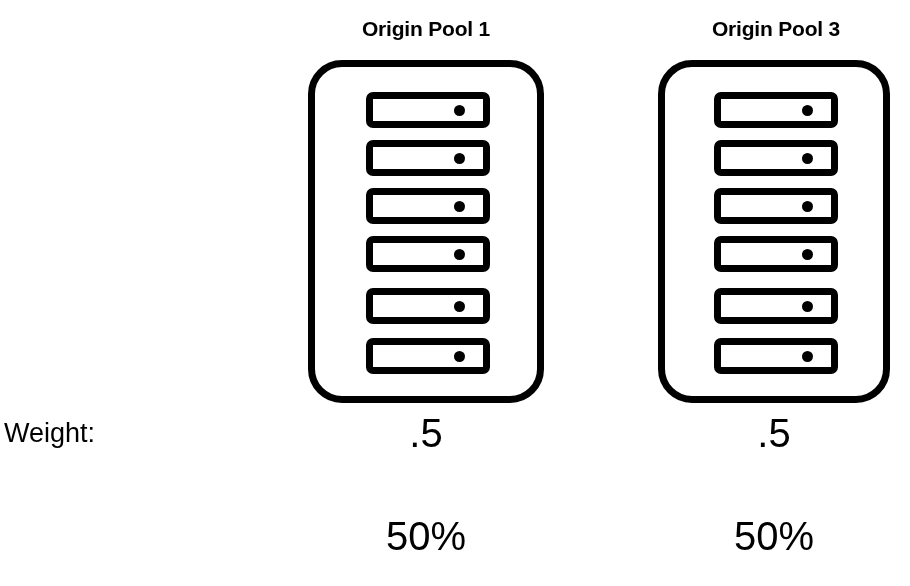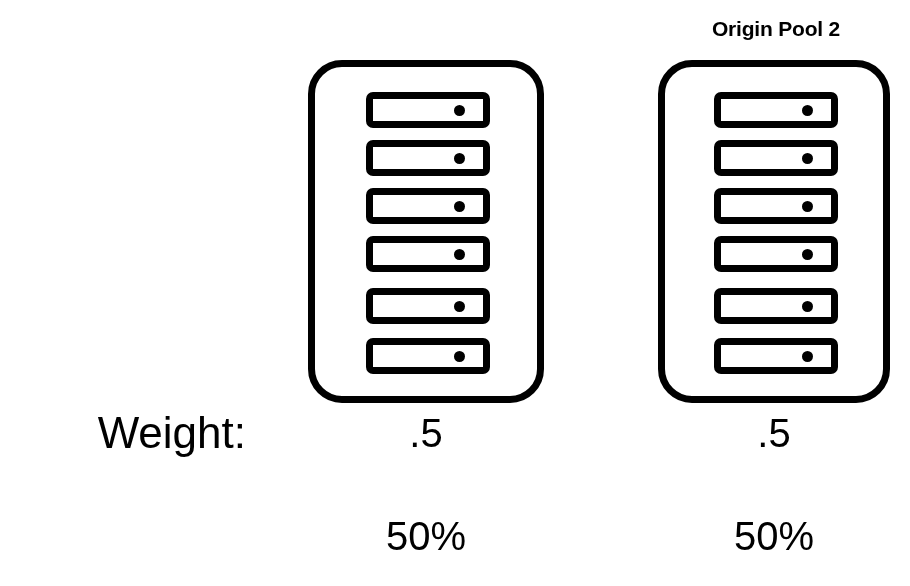--- a/index.html
+++ b/index.html
@@ -89,25 +89,24 @@
     position: absolute;
     left: 0;
     width: 910px;
     height: 56px;
   }
   .metric-row.row-weight      { top: 405px; }
   .metric-row.row-probability { top: 508px; }
 
   .metric-label {
     position: absolute;
-    left: 16px;
+    left: 4px;
     top: 0;
     width: 230px;
-    text-align: right;
-    font-size: 44px;
+    font-size: 27px;
     line-height: 56px;
     white-space: nowrap;
   }
 
   .metric-value {
     position: absolute;
     top: 0;
     width: 236px;
     text-align: center;
     font-size: 40px;
@@ -116,20 +115,21 @@
   }
   .metric-value.v-1 { left: 308px; }
   .metric-value.v-2 { left: 656px; }
 </style>
 </head>
 <body>
 
 <div id="canvas">
 
   <div class="pool-col col-1">
+    <div class="pool-title">Origin Pool 1</div>
 
     <div class="pool-box"></div>
 
     <div class="server-stack">
       <div class="server" style="top:0px">
           <span class="led"></span>
         </div>
       <div class="server" style="top:48px">
           <span class="led"></span>
         </div>
@@ -142,21 +142,21 @@
       <div class="server" style="top:196px">
           <span class="led"></span>
         </div>
       <div class="server" style="top:246px">
           <span class="led"></span>
         </div>
     </div>
   </div>
 
   <div class="pool-col col-2">
-    <div class="pool-title">Origin Pool 2</div>
+    <div class="pool-title">Origin Pool 3</div>
 
     <div class="pool-box"></div>
 
     <div class="server-stack">
       <div class="server" style="top:0px">
           <span class="led"></span>
         </div>
       <div class="server" style="top:48px">
           <span class="led"></span>
         </div>

